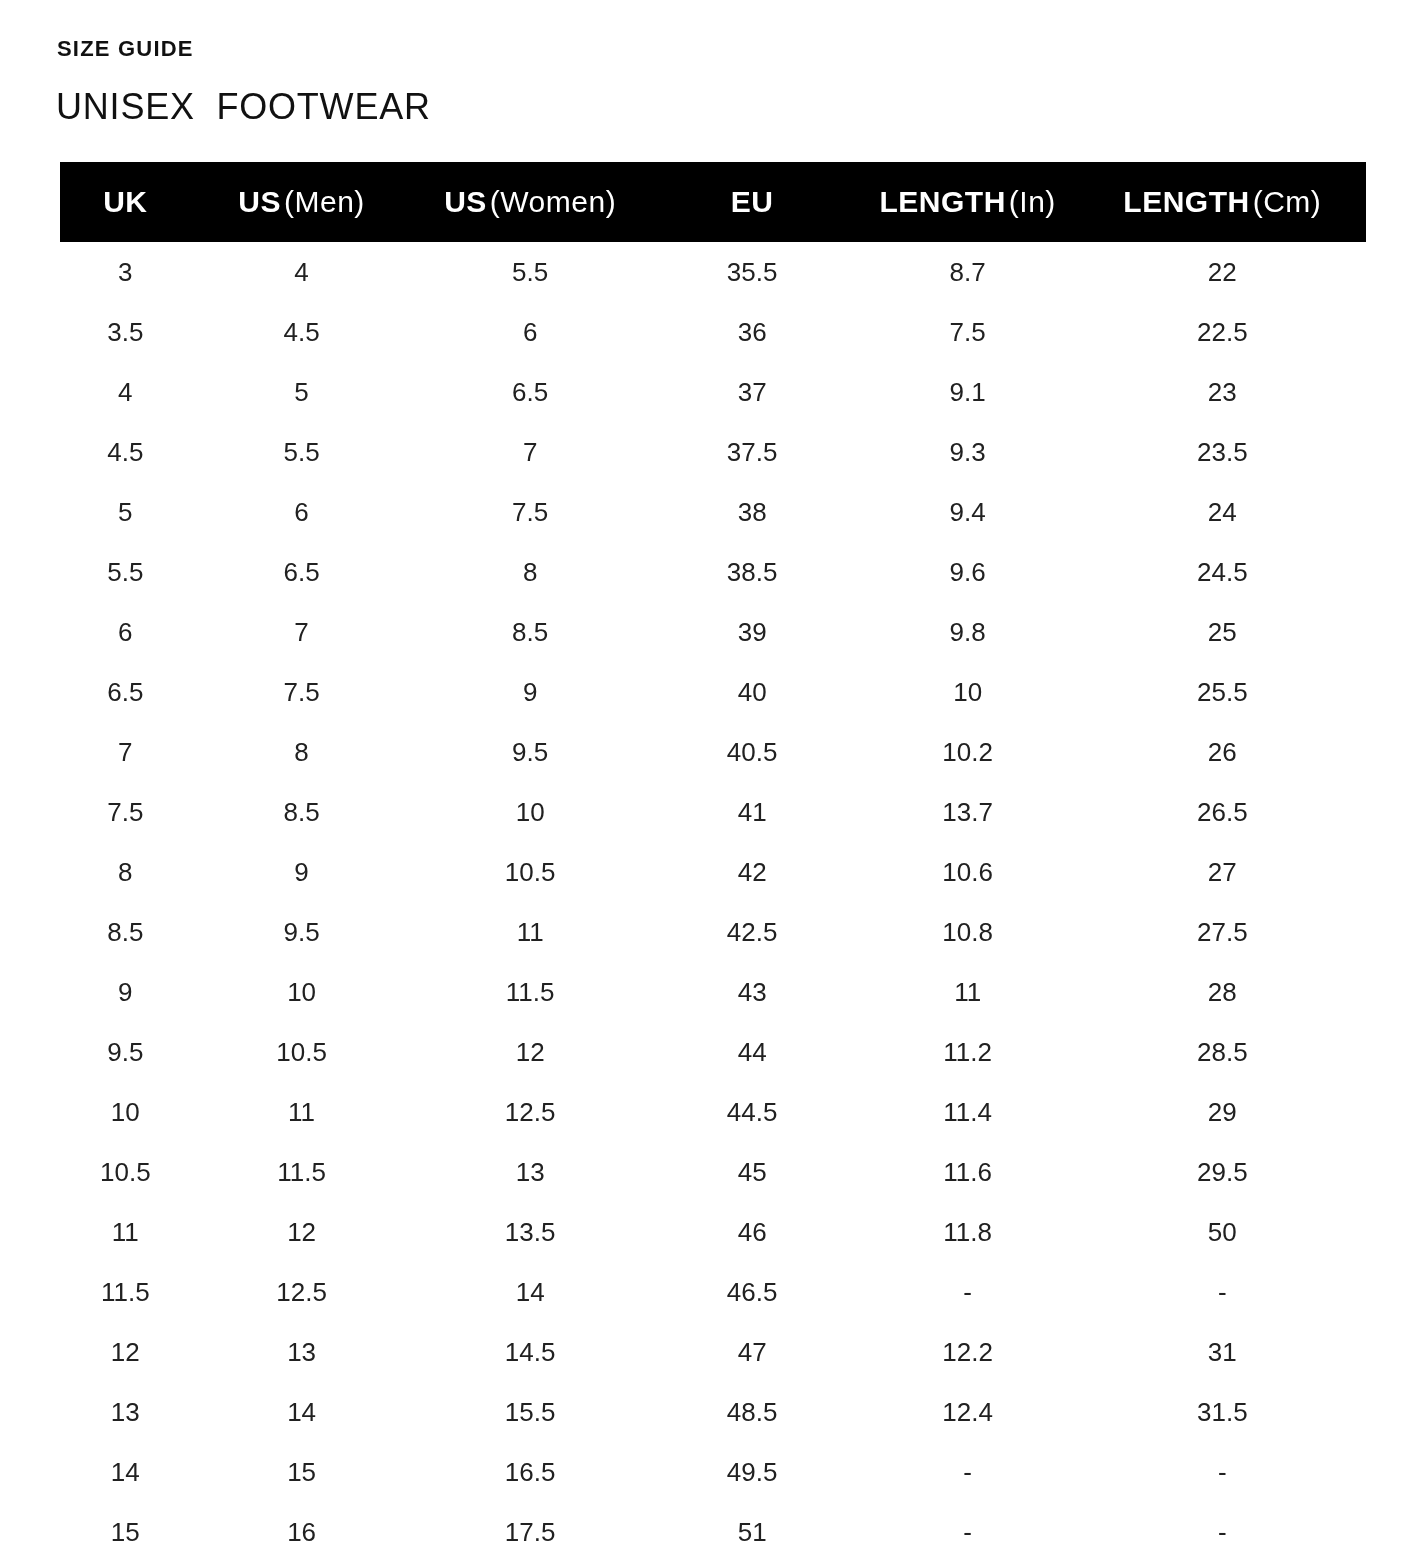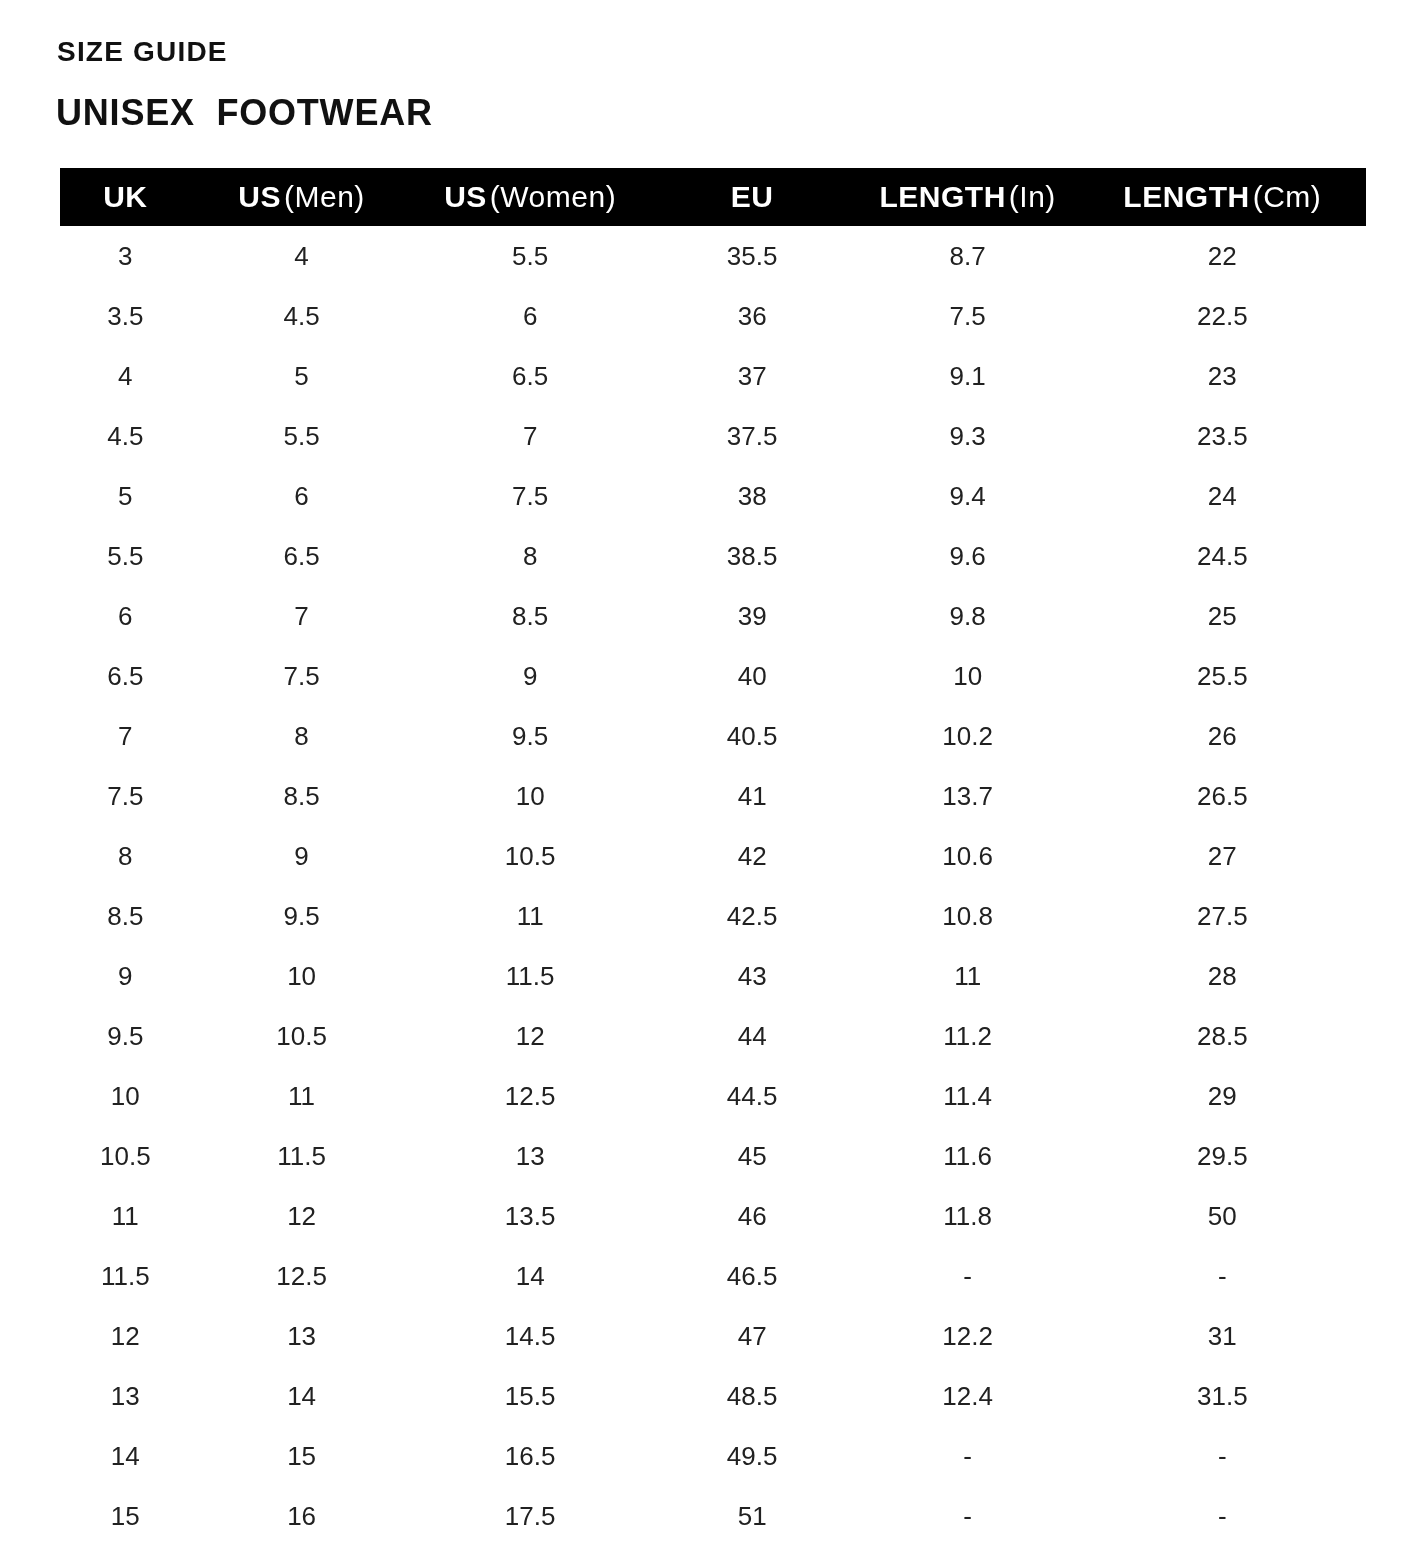--- a/index.html
+++ b/index.html
@@ -13,49 +13,49 @@
     -webkit-font-smoothing: antialiased;
   }
   .page {
     width: 1414px;
     height: 1566px;
     overflow: hidden;
     box-sizing: border-box;
   }
   .eyebrow {
     margin: 36px 0 0 57px;
-    font-size: 28px;
+    font-size: 22px;
     font-weight: 700;
     letter-spacing: 1.2px;
     color: #111111;
   }
   .title {
     margin: 24px 0 0 56px;
     font-size: 36px;
-    font-weight: 700;
+    font-weight: 400;
     letter-spacing: 0.8px;
     color: #111111;
     white-space: pre-wrap; 
   }
   table.size-table {
     margin: 34px 0 0 60px;
     width: 1306px;
     border-collapse: collapse;
     table-layout: fixed;
   }
   thead th {
     background: var(--header-bg, #000000);
     color: var(--header-text, #ffffff);
     height: 58px;
     font-size: 30px;
     font-weight: 700;
     text-align: center;
     vertical-align: middle;
     letter-spacing: 0.5px;
-    padding: 0;
+    padding: 11px;
     white-space: nowrap;
   }
   .hdr-n {
     font-weight: 400;
     margin-left: 3px;
   }
   tbody td {
     height: 60px;
     text-align: center;
     vertical-align: middle;

